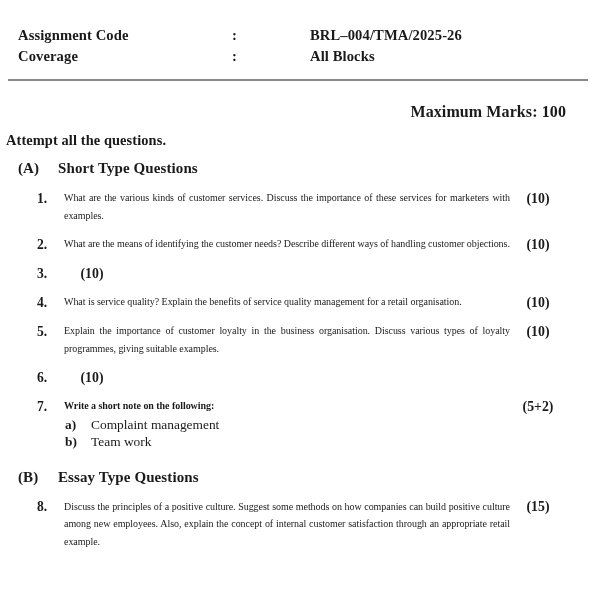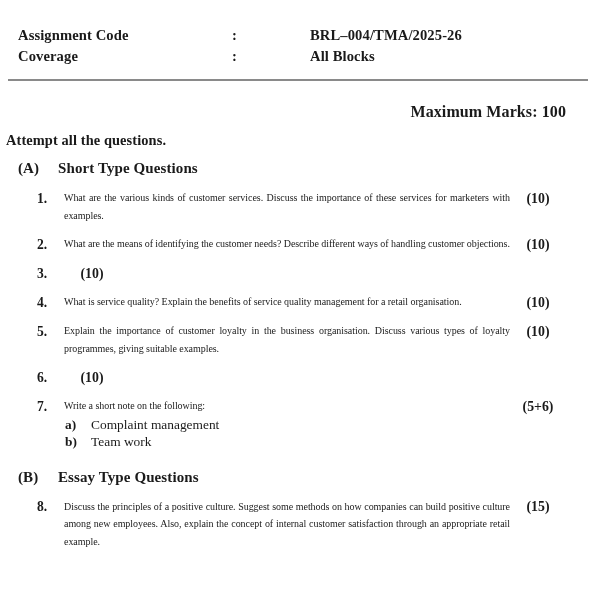--- a/index.html
+++ b/index.html
@@ -108,21 +108,21 @@
   .q-body {
     flex: 1 1 auto;
     max-width: 448px;
   }
   .q-text {
     font-size: 10px;
     line-height: 17.5px;
     text-align: justify;
     letter-spacing: -.05px;
   }
-  .q-text.bold { font-weight: normal; }
+  .q-text.bold { font-weight: bold; }
   .q-marks {
     width: 56px;
     flex: 0 0 56px;
     text-align: center;
     font-weight: bold;
     font-size: 13.8px;
     line-height: 17.5px;
     padding-top: .5px;
   }
 
@@ -227,21 +227,21 @@
           <li>
             <span class="sub-label">a)</span>
             <span class="sub-text">Complaint management</span>
           </li>
           <li>
             <span class="sub-label">b)</span>
             <span class="sub-text">Team work</span>
           </li>
         </ul>
       </div>
-      <div class="q-marks">(5+6)</div>
+      <div class="q-marks">(5+2)</div>
     </div>
 
     <div class="section-head b">
       <span class="section-letter">(B)</span>
       <span class="section-title">Essay Type Questions</span>
     </div>
 
     <div class="q">
       <div class="q-num">8.</div>
       <div class="q-body">

